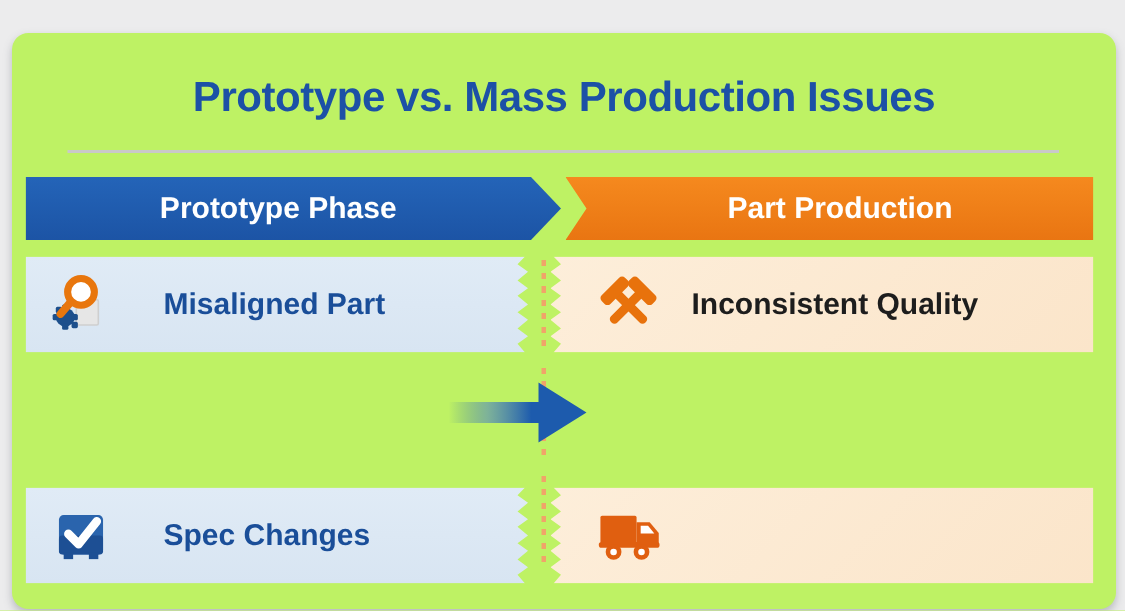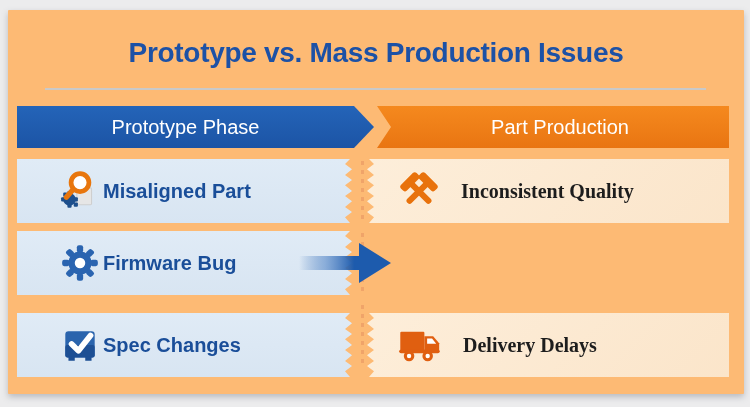--- a/index.html
+++ b/index.html
@@ -5,24 +5,24 @@
   * { margin: 0; padding: 0; box-sizing: border-box; }
   html, body { width: 750px; height: 407px; }
   body {
     font-family: "Liberation Sans", sans-serif;
     background: #ececed;
     position: relative;
     overflow: hidden;
   }
   .card {
     position: absolute;
-    left: 8px; top: 10px;
+    left: 8px; top: 22px;
     width: 736px; height: 384px;
-    background: #fdba74;
-    border-radius: 1px;
+    background: #bef264;
+    border-radius: 11px;
     box-shadow: 0 3px 6px rgba(90,95,105,0.35);
   }
   .title {
     position: absolute;
     left: 0; right: 0; top: 27px;
     text-align: center;
     font-size: 28px;
     font-weight: bold;
     letter-spacing: -0.3px;
     color: #1c51a6;
@@ -33,21 +33,21 @@
     width: 661px; height: 2px;
     background: #c9c9c9;
   }
   
   .hdr {
     position: absolute;
     top: 96px; height: 42px;
     display: flex; align-items: center; justify-content: center;
     color: #ffffff;
     font-size: 20px;
-    font-weight: normal;
+    font-weight: bold;
   }
   .hdr-left {
     left: 9px; width: 357px;
     background: linear-gradient(180deg, #2464b8 0%, #1c54a5 100%);
     clip-path: polygon(0 0, calc(100% - 20px) 0, 100% 50%, calc(100% - 20px) 100%, 0 100%);
     padding-right: 20px;
   }
   .hdr-right {
     left: 369px; width: 352px;
     background: linear-gradient(180deg, #f5891e 0%, #e97512 100%);
@@ -59,30 +59,29 @@
     position: absolute;
     height: 64px;
     display: flex; align-items: center;
     font-size: 20px;
     font-weight: bold;
   }
   .row-left {
     left: 9px; width: 335px;
     background: linear-gradient(180deg, #e0ebf6 0%, #d8e5f2 100%);
     color: #1a4e99;
-    padding-left: 42px; gap: 2px;
+    padding-left: 16px; gap: 34px;
     clip-path: polygon(0 0, calc(100% - 2px) 0, calc(100% - 7px) 8%, 100% 16%, calc(100% - 7px) 25%, 100% 33%, calc(100% - 7px) 41%, 100% 50%, calc(100% - 7px) 58%, 100% 66%, calc(100% - 7px) 75%, 100% 83%, calc(100% - 7px) 91%, calc(100% - 2px) 100%, 0 100%);
   }
   .row-right {
     left: 359px; width: 362px;
     background: linear-gradient(135deg, #fdeeda 0%, #fbe5ca 100%);
     color: #1d1d1d;
     padding-left: 30px; gap: 20px;
     clip-path: polygon(2px 0, 100% 0, 100% 100%, 2px 100%, 7px 91%, 0 83%, 7px 75%, 0 66%, 7px 58%, 0 50%, 7px 41%, 0 33%, 7px 25%, 0 16%, 7px 8%);
-    font-family: Liberation Serif, serif;
   }
   .r1 { top: 149px; }
   .r2 { top: 221px; }
   .r3 { top: 293px; margin-top: 10px; }
   .perf {
     position: absolute;
     left: 353px; width: 3px; height: 60px;
     background: repeating-linear-gradient(180deg, #f0a469 0 4px, transparent 4px 9px);
   }
   .p1 { top: 151px; }
@@ -121,39 +120,20 @@
         <rect x="14" y="26" width="4" height="4" rx="1"></rect>
         <rect x="4" y="21.5" width="4" height="4" rx="1"></rect>
         <rect x="14" y="31" width="4" height="4" rx="1"></rect>
       </g>
       <line x1="13" y1="19" x2="7" y2="26" stroke="#e8760d" stroke-width="5" stroke-linecap="round"></line>
       <circle cx="20" cy="12" r="8.5" fill="#ffffff" stroke="#e8760d" stroke-width="4.5"></circle>
     </svg>
     <span>Misaligned Part</span>
   </div>
 
-  <div class="row row-left r2">
-    <svg class="icon" width="42" height="42" viewBox="0 0 40 40">
-      <g fill="#2a64b0">
-        <circle cx="20" cy="20" r="11"></circle>
-        <g>
-          <rect x="17" y="3" width="6" height="7" rx="2"></rect>
-          <rect x="17" y="3" width="6" height="7" rx="2" transform="rotate(45 20 20)"></rect>
-          <rect x="17" y="3" width="6" height="7" rx="2" transform="rotate(90 20 20)"></rect>
-          <rect x="17" y="3" width="6" height="7" rx="2" transform="rotate(135 20 20)"></rect>
-          <rect x="17" y="3" width="6" height="7" rx="2" transform="rotate(180 20 20)"></rect>
-          <rect x="17" y="3" width="6" height="7" rx="2" transform="rotate(225 20 20)"></rect>
-          <rect x="17" y="3" width="6" height="7" rx="2" transform="rotate(270 20 20)"></rect>
-          <rect x="17" y="3" width="6" height="7" rx="2" transform="rotate(315 20 20)"></rect>
-        </g>
-      </g>
-      <circle cx="20" cy="20" r="5" fill="#ffffff"></circle>
-    </svg>
-    <span>Firmware Bug</span>
-  </div>
 
   <div class="row row-left r3">
     <svg class="icon" width="42" height="42" viewBox="0 0 40 40">
       <rect x="6" y="7" width="28" height="25" rx="3" fill="#2a64ad"></rect>
       <rect x="6" y="20" width="28" height="12" rx="2" fill="#1d4f94"></rect>
       <rect x="9" y="31" width="6" height="4" fill="#1d4f94"></rect>
       <rect x="25" y="31" width="6" height="4" fill="#1d4f94"></rect>
       <path d="M12 19 l6.5 6.5 L30 11" stroke="#ffffff" stroke-width="5.5" fill="none" stroke-linecap="round" stroke-linejoin="round"></path>
     </svg>
     <span>Spec Changes</span>
@@ -182,21 +162,20 @@
         <rect x="3" y="8" width="22" height="17" rx="1"></rect>
         <path d="M25 12 h8 l5.5 6.5 V25 h-13.5 z"></path>
         <rect x="2" y="24" width="37" height="3.5" rx="1.75"></rect>
         <circle cx="11" cy="30" r="4.8"></circle>
         <circle cx="28" cy="30" r="4.8"></circle>
       </g>
       <path d="M27.5 14 h4.5 l3.8 4.8 h-8.3 z" fill="#ffffff"></path>
       <circle cx="11" cy="30" r="2" fill="#ffffff"></circle>
       <circle cx="28" cy="30" r="2" fill="#ffffff"></circle>
     </svg>
-    <span>Delivery Delays</span>
   </div>
 
   <div class="perf p1"></div>
   <div class="perf p2"></div>
   <div class="perf p3"></div>
 
   <svg class="mid-arrow" viewBox="0 0 94 56">
     <defs>
       <linearGradient id="ag" x1="0" y1="0" x2="1" y2="0">
         <stop offset="0" stop-color="#1d5bad" stop-opacity="0"></stop>

